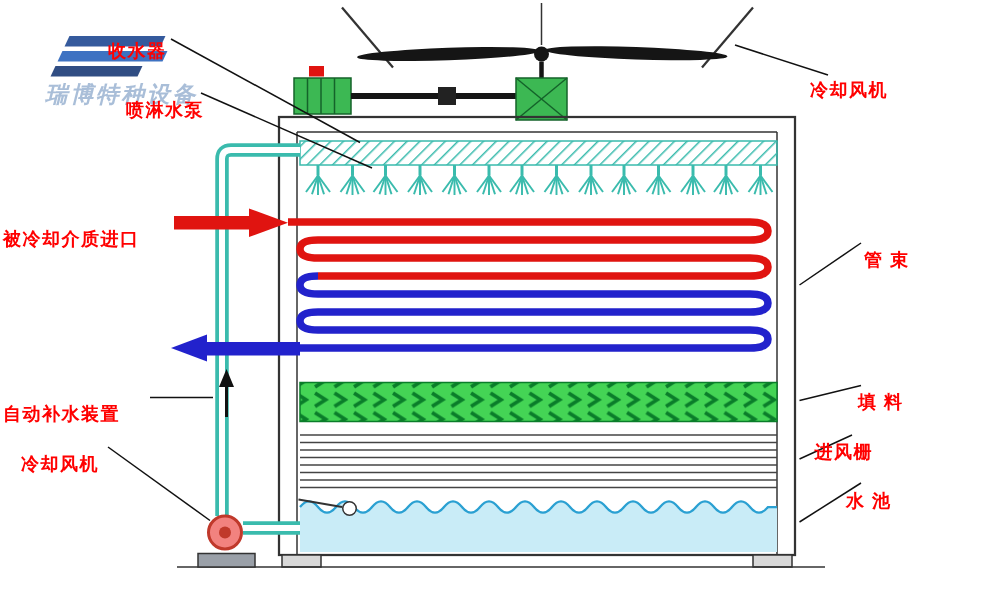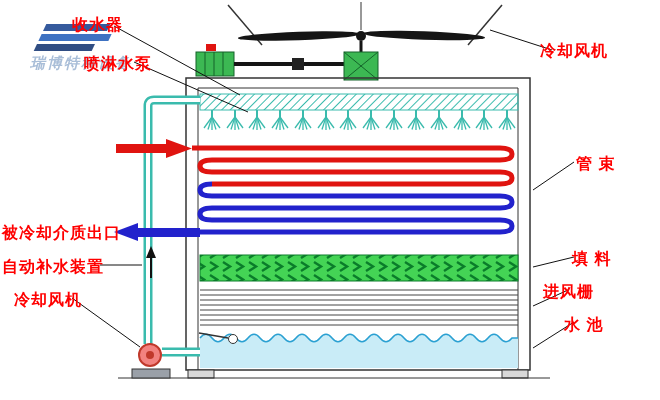--- a/index.html
+++ b/index.html
@@ -1,20 +1,20 @@
 <!DOCTYPE html>
 <html style="--label: #ff0000; --teal: #3abbad; --coilRed: #e01410; --coilBlue: #2222cc; --fillerGreen: #44d455; --fillerDark: #0a7d2a; --water: #c9ecf7; --wave: #2aa0d2; --pump: #f2827f; --motor: #3cb853; --outline: #333333; --logoBlue: #1d4e9e; --watermarkText: #7c9cc4;"><head>
 <meta charset="utf-8">
 <style>
   html,body{margin:0;padding:0;background:#fff;}
   .stage{position:relative;width:660px;height:400px;background:#fff;overflow:hidden;
          font-family:"Liberation Sans","DejaVu Sans",sans-serif;}
   .stage svg{position:absolute;left:0;top:0;}
-  .label{position:absolute;color:var(--label,#f00);font-size:16px;font-weight:700;
-         letter-spacing:1px;white-space:nowrap;line-height:1.1;}
+  .label{position:absolute;color:var(--label,#f00);font-size:12px;font-weight:700;
+         letter-spacing:1px;white-space:nowrap;line-height:1.1;margin-top:12px;}
   .watermark{position:absolute;left:30px;top:24px;pointer-events:none;}
   .wm-bars{transform:skewX(-25deg);opacity:.85;margin-left:10px;}
   .wm-bar{height:7px;width:64px;margin-bottom:3px;}
   .wm-bar:nth-child(1){background:#123e8c;}
   .wm-bar:nth-child(2){background:#1d5ab8;width:70px;}
   .wm-bar:nth-child(3){background:#0d2f6e;width:58px;}
   .wm-text{margin-top:2px;font-size:15px;font-weight:700;letter-spacing:2px;
            color:var(--watermarkText,#7c9cc4);opacity:.65;font-style:italic;}
 </style>
 </head>
@@ -174,21 +174,21 @@
     <div class="wm-bars">
       <div class="wm-bar"></div>
         <div class="wm-bar"></div>
         <div class="wm-bar"></div>
     </div>
     <div class="wm-text">瑞博特种设备</div>
   </div>
 
   <div class="label" style="left:72px;top:16px">收水器</div>
   <div class="label" style="left:84px;top:55px">喷淋水泵</div>
-  <div class="label" style="left:2px;top:224px">被冷却介质出口</div>
+  <div class="label" style="left:2px;top:141px">被冷却介质进口</div>
   <div class="label" style="left:2px;top:258px">自动补水装置</div>
   <div class="label" style="left:14px;top:291px">冷却风机</div>
   <div class="label" style="left:540px;top:42px">冷却风机</div>
   <div class="label" style="left:576px;top:155px">管 束</div>
   <div class="label" style="left:572px;top:250px">填 料</div>
   <div class="label" style="left:543px;top:283px">进风栅</div>
   <div class="label" style="left:564px;top:316px">水 池</div>
 </div>
 
 </body></html>

